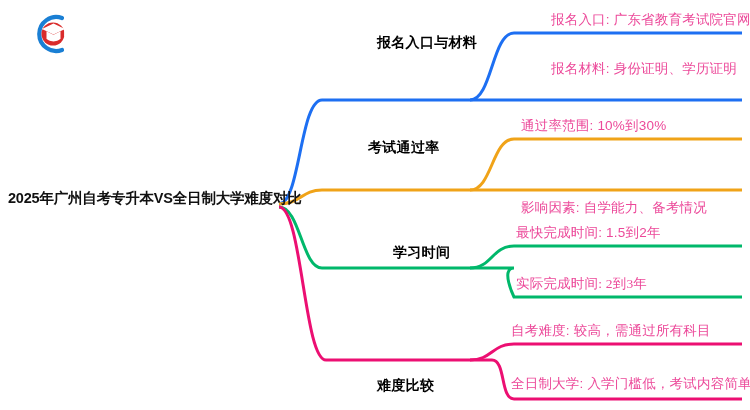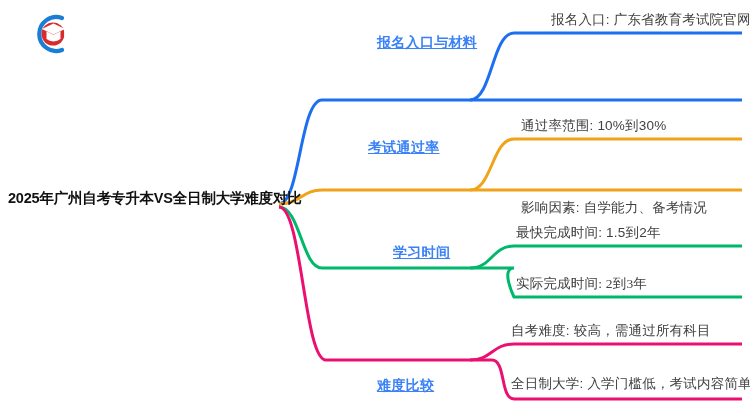--- a/index.html
+++ b/index.html
@@ -84,32 +84,31 @@
     white-space: nowrap;
     letter-spacing: -0.2px;
     line-height: 20px;
   }
 
   
   .branch-label {
     position: absolute;
     font-size: 14px;
     font-weight: bold;
-    color: #3b82f6;
+    color: #000000;
     white-space: nowrap;
     line-height: 18px;
     letter-spacing: 0.3px;
-    text-decoration: underline;
   }
 
   
   .leaf-label {
     position: absolute;
     font-size: 13.5px;
-    color: #404040;
+    color: #ec4899;
     white-space: nowrap;
     line-height: 18px;
     letter-spacing: 0.2px;
   }
 </style>
 </head>
 <body>
 
 <div id="canvas">
 
@@ -146,20 +145,21 @@
   <div class="root-node">
     <div class="root-label">2025年广州自考专升本VS全日制大学难度对比</div>
   </div>
 
   <div class="branch-label" style="left:377px; top:33px;">报名入口与材料</div>
   <div class="branch-label" style="left:368px; top:138px;">考试通过率</div>
   <div class="branch-label" style="left:377px; top:243px;margin-left:16px;">学习时间</div>
   <div class="branch-label" style="left:377px; top:348px;margin-top:28px;">难度比较</div>
 
   <div class="leaf-label" style="left:551px; top:11px;">报名入口: 广东省教育考试院官网</div>
+  <div class="leaf-label" style="left:551px; top:60px;">报名材料: 身份证明、学历证明</div>
 
   <div class="leaf-label" style="left:521px; top:117px;">通过率范围: 10%到30%</div>
   <div class="leaf-label" style="left:521px; top:175px;margin-top:24px;">影响因素: 自学能力、备考情况</div>
 
   <div class="leaf-label" style="left:516px; top:224px;">最快完成时间: 1.5到2年</div>
   <div class="leaf-label" style="left:516px; top:275px;font-family:Liberation Serif, serif;">实际完成时间: 2到3年</div>
 
   <div class="leaf-label" style="left:511px; top:322px;">自考难度: 较高，需通过所有科目</div>
   <div class="leaf-label" style="left:511px; top:375px;">全日制大学: 入学门槛低，考试内容简单</div>
 

